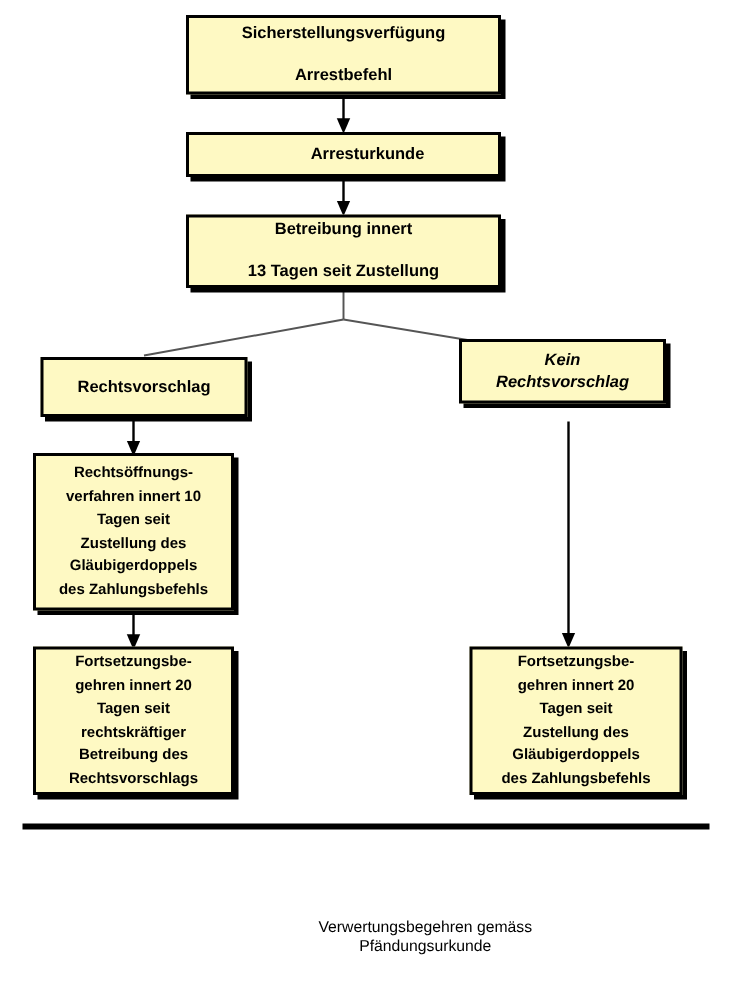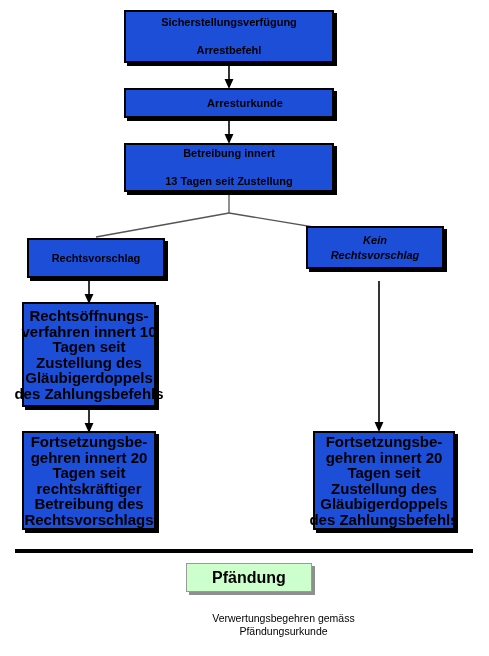--- a/index.html
+++ b/index.html
@@ -23,21 +23,21 @@
   .svg-layer {
     position: absolute;
     left: 0; top: 0;
     width: 489px;
     height: 656px;
     pointer-events: none;
   }
   .node {
     position: absolute;
     box-sizing: border-box;
-    background: #1d4ed8;
+    background: #fef9c3;
     border: 2px solid #000000;
     box-shadow: 3px 3px 0 0 #000000;
     display: flex;
     flex-direction: column;
     align-items: center;
     justify-content: center;
     text-align: center;
     color: #000000;
     font-weight: bold;
     font-size: 11px;
@@ -45,21 +45,21 @@
     letter-spacing: 0px;
   }
   .node .line {
     display: block;
     white-space: nowrap;
   }
   .node.spaced .line + .line {
     margin-top: 13px;
   }
   .node.tall {
-    font-size: 15px;
+    font-size: 10px;
     line-height: 15.5px;
   }
   .pfaendung {
     position: absolute;
     box-sizing: border-box;
     background: #ccffcc;
     border: 1px solid #9a9a9a;
     box-shadow: 3px 3px 0 0 #8f8f8f;
     display: flex;
     align-items: center;
@@ -153,22 +153,19 @@
     <span class="line">Fortsetzungsbe-</span>
     <span class="line">gehren innert 20</span>
     <span class="line">Tagen seit</span>
     <span class="line">Zustellung des</span>
     <span class="line">Gläubigerdoppels</span>
     <span class="line">des Zahlungsbefehls</span>
   </div>
 
   <div class="rule" style="left:15px; top:549px; width:458px; height:4px;"></div>
 
-  <div class="pfaendung" style="left:186px; top:563px; width:126px; height:29px;">
-    <span>Pfändung</span>
-  </div>
 
   <div class="caption" style="left:0px; top:612px; width:489px;padding-left:39px;">
     <span class="line">Verwertungsbegehren gemäss</span>
     <span class="line">Pfändungsurkunde</span>
   </div>
 
 </div>
 
 </body></html>

